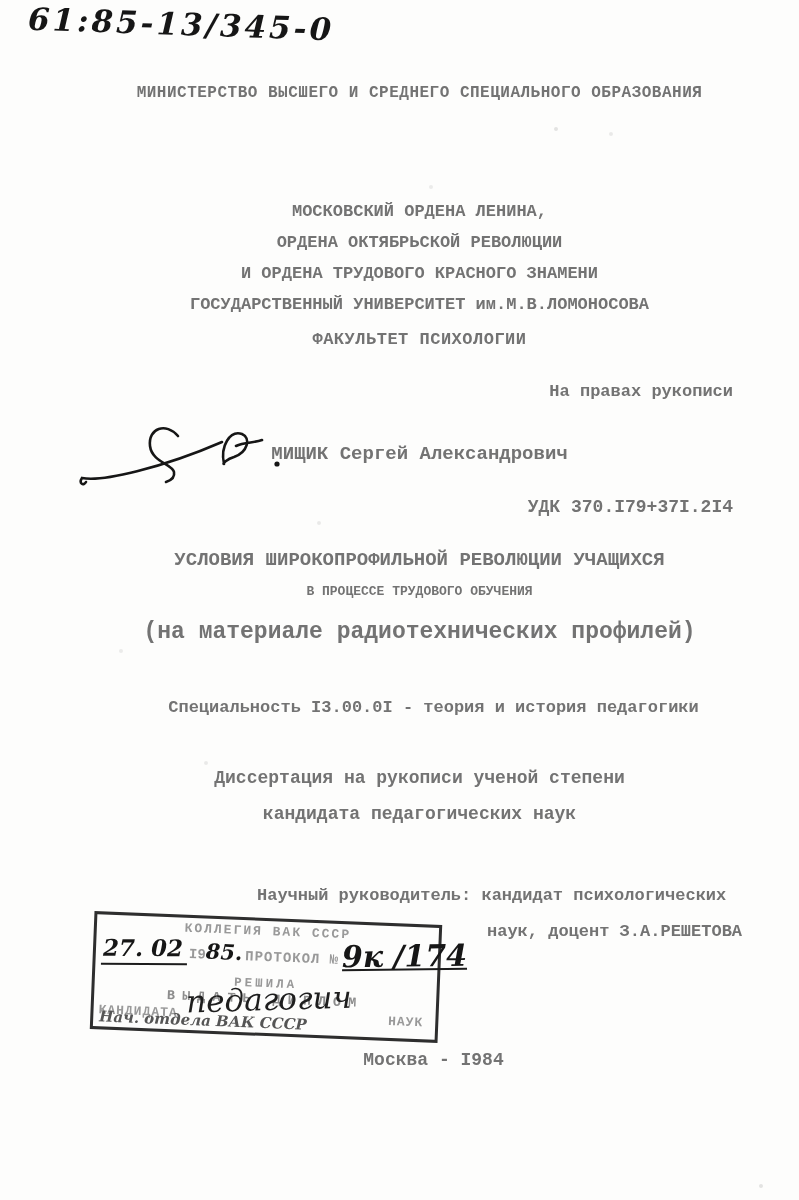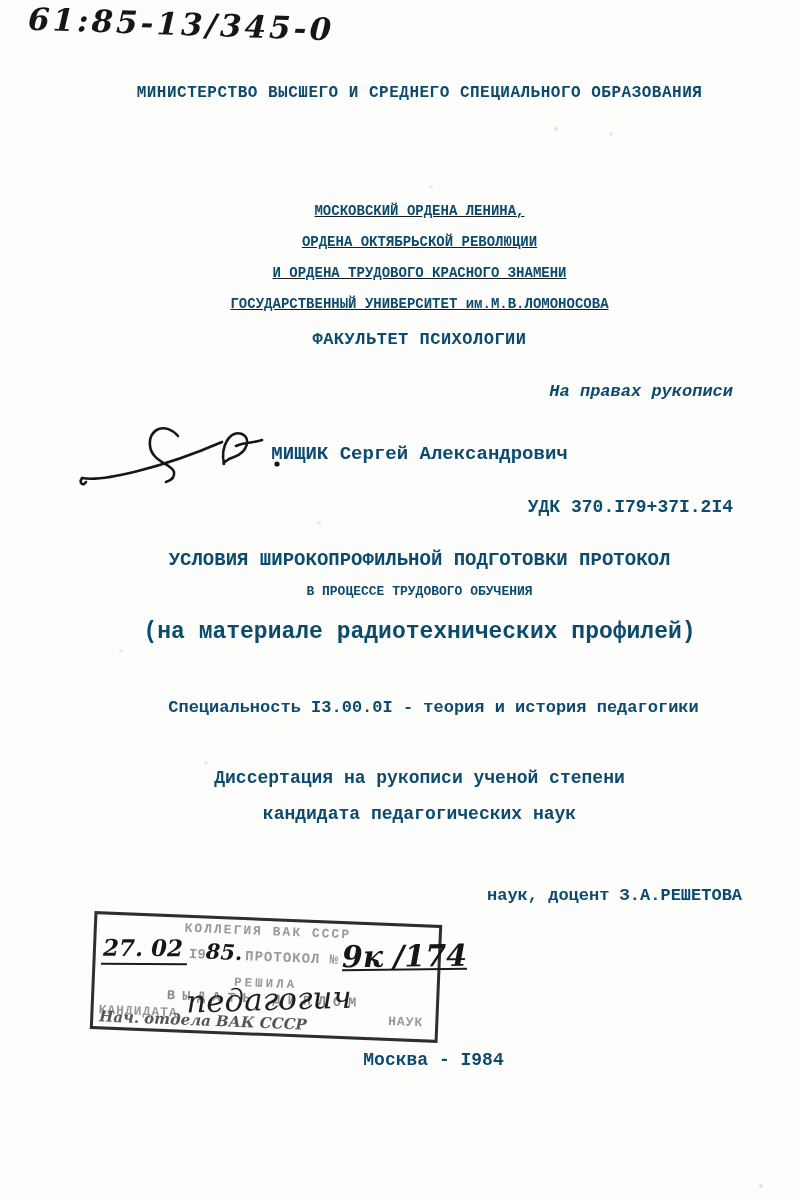--- a/index.html
+++ b/index.html
@@ -9,38 +9,38 @@
     width:799px;height:1200px;
     background:#fdfdfc;
     overflow:hidden;
     font-family:"Liberation Mono","DejaVu Sans Mono",monospace;
     color:#1c1c1c;
   }
   
   .tw{
     font-family:"Liberation Mono","DejaVu Sans Mono",monospace;
     font-weight:700;
-    color:#0c4a6e;
+    color:#737373;
     white-space:nowrap;
   }
   
   .hw{
     font-family:"DejaVu Serif","Liberation Serif",serif;
     font-style:italic;
     color:#161616;
   }
   .center-band{position:absolute;left:40px;right:0;text-align:center;}
   .right-band{position:absolute;right:66px;text-align:right;}
 
   .inv-code{left:28px;top:6px;font-size:31px;letter-spacing:3px;transform:rotate(2deg);position:absolute;font-weight:700;}
   .ministry{top:84px;font-size:16px;letter-spacing:.5px;}
   .country{top:114px;font-size:16px;letter-spacing:1px;}
-  .univ{top:196px;font-size:14px;line-height:31px;text-decoration:underline;}
+  .univ{top:196px;font-size:17px;line-height:31px;}
   .faculty{top:330px;font-size:17px;letter-spacing:.5px;}
-  .manuscript{top:382px;font-size:17px;font-style:italic;}
+  .manuscript{top:382px;font-size:17px;}
   .author{top:443px;font-size:19px;}
   .udc{top:497px;font-size:18px;}
   .title1{top:549px;font-size:19px;}
   .title2{top:584px;font-size:13px;}
   .title3{top:619px;font-size:23px;}
   .specialty{top:698px;font-size:17px;transform:translateX(14px);}
   .diss1{top:768px;font-size:18px;}
   .diss2{top:804px;font-size:18px;}
   .advisor{position:absolute;left:257px;top:878px;font-size:17px;line-height:36px;}
   .advisor .ind{padding-left:230px;}
@@ -113,30 +113,31 @@
       <path d="M152,48 C148,30 158,14 170,18 C179,22 176,36 162,41 C155,43 150,48 152,48"></path>
       <path d="M164,30 C172,26 182,27 190,24"></path>
       <circle cx="205" cy="48" r="2.6" fill="#161616" stroke="none"></circle>
     </g>
   </svg>
 
   <div class="center-band tw author">МИЩИК Сергей Александрович</div>
 
   <div class="right-band tw udc">УДК 370.I79+37I.2I4</div>
 
-  <div class="center-band tw title1">УСЛОВИЯ ШИРОКОПРОФИЛЬНОЙ ПОДГОТОВКИ ПРОТОКОЛ</div>
+  <div class="center-band tw title1">УСЛОВИЯ ШИРОКОПРОФИЛЬНОЙ РЕВОЛЮЦИИ УЧАЩИХСЯ</div>
   <div class="center-band tw title2">В ПРОЦЕССЕ ТРУДОВОГО ОБУЧЕНИЯ</div>
   <div class="center-band tw title3">(на материале радиотехнических профилей)</div>
 
   <div class="center-band tw specialty">Специальность I3.00.0I - теория и история педагогики</div>
 
   <div class="center-band tw diss1">Диссертация на рукописи ученой степени</div>
   <div class="center-band tw diss2">кандидата педагогических наук</div>
 
   <div class="advisor">
+    <div class="tw">Научный руководитель: кандидат психологических</div>
     <div class="tw ind">наук, доцент З.А.РЕШЕТОВА</div>
   </div>
 
   <div class="stamp">
     <div class="st-org tw faded">КОЛЛЕГИЯ ВАК СССР</div>
     <div class="st-row2">
       <span class="st-date hw">27. 02</span>
       <span class="st-yearpre tw faded">I9</span>
       <span class="st-yearhw hw">85.</span>
       <span class="st-protocol tw faded">ПРОТОКОЛ №</span>

